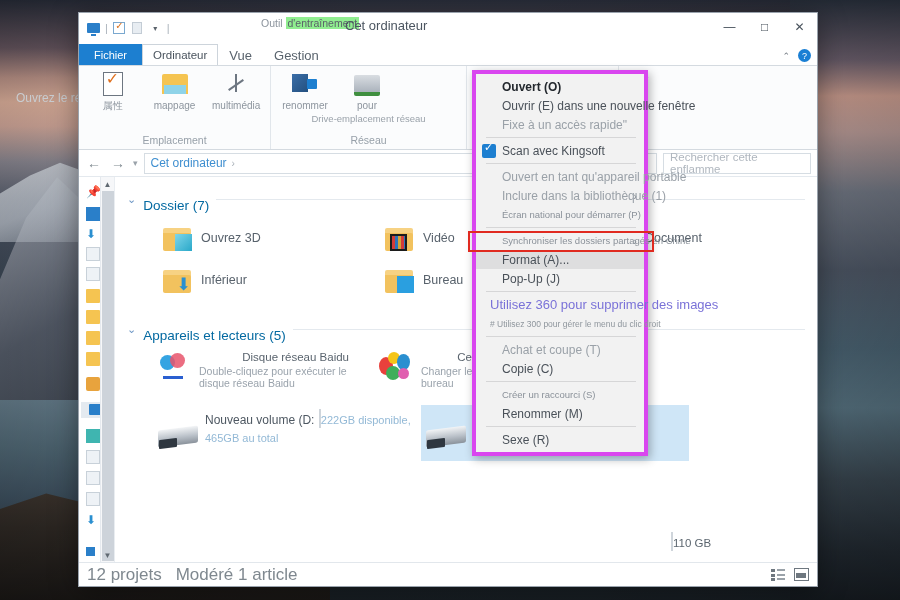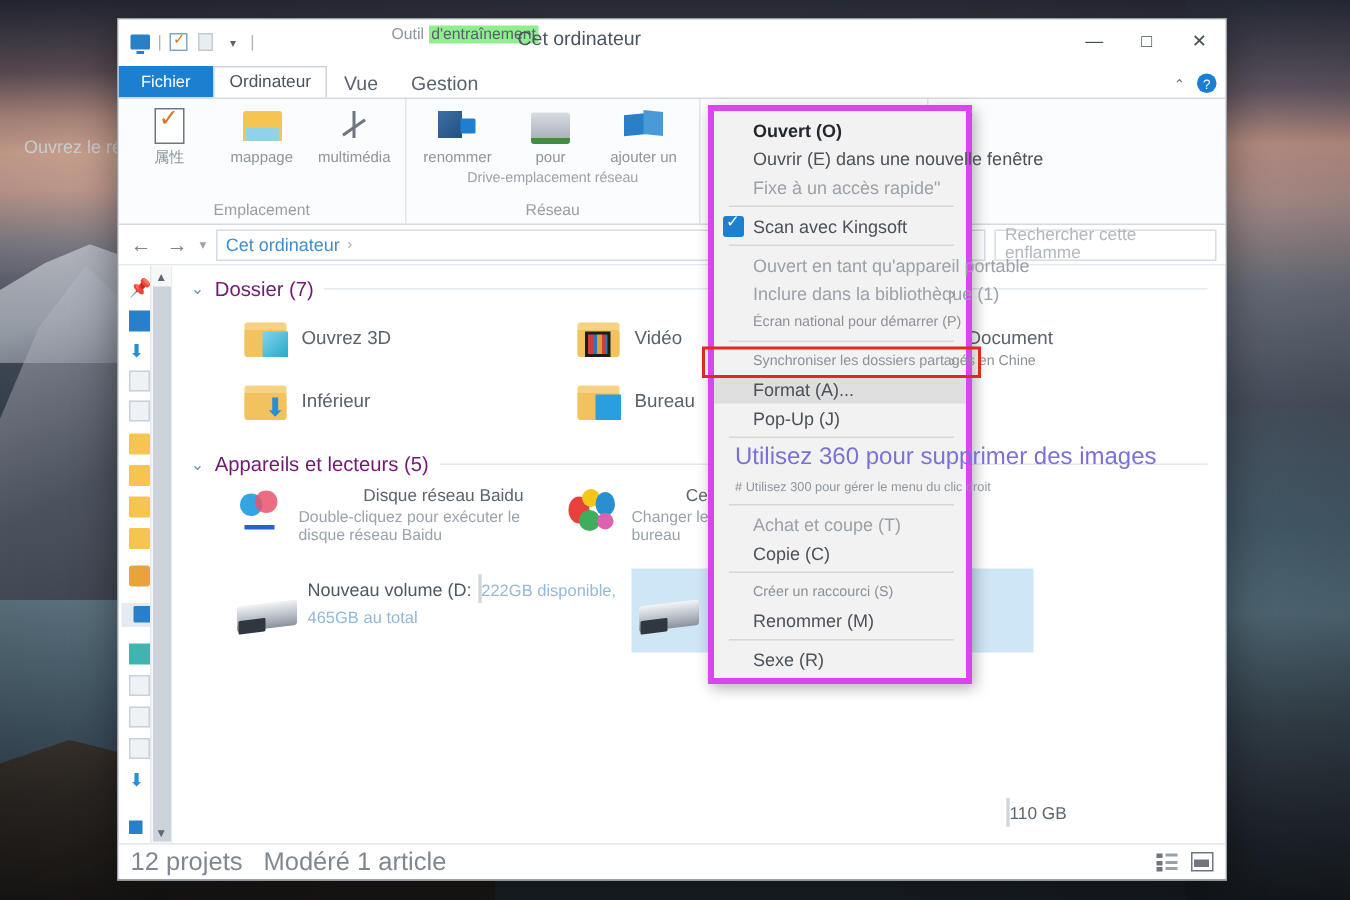--- a/index.html
+++ b/index.html
@@ -191,21 +191,21 @@
     height: 14px; display: flex; align-items: center; justify-content: center;
     font-size: 8px; color: #606971; }
   #navscroll .sb-dn { position: absolute; bottom: 0; width: 100%; }
   #navscroll .sb-thumb { position: absolute; top: 14px; left: 1px; width: 12px; height: 370px;
                          background: #cdd3da; }
 
   
   #content { flex: 1; background: #fff; position: relative; overflow: hidden; padding: 8px 12px 0 12px; }
   .section-head { display: flex; align-items: center; gap: 7px; margin-bottom: 4px; }
   .sec-chev { font-size: 11px; color: #6b95c4; }
-  .sec-title { font-size: 13.5px; color: #701a75; white-space: nowrap; }
+  .sec-title { font-size: 13.5px; color: #0369a1; white-space: nowrap; margin-top: 13px; }
   .sec-line { flex: 1; height: 1px; background: #e4e9ee; }
 
   .tile-grid { display: flex; flex-wrap: wrap; }
   .tile { width: 222px; height: 42px; display: flex; align-items: center; gap: 8px;
           padding-left: 36px; }
   .tile-label { font-size: 12.5px; color: #58626c; }
 
   .folder-ico { width: 30px; height: 25px; position: relative; flex: 0 0 30px; }
   .folder-ico .back { position: absolute; left: 0; top: 2px; width: 28px; height: 22px;
     background: #f7d283; border-radius: 2px; }
@@ -282,21 +282,21 @@
     position: absolute; left: 472px; top: 70px; width: 176px;
     background: #f2f2f2; border: 4px solid #d946ef;
     box-shadow: 2px 3px 9px rgba(0,0,0,.3);
     padding: 3px 0; z-index: 50;
   }
   .mi { height: 19px; display: flex; align-items: center; padding: 0 8px 0 26px;
         font-size: 12px; color: #4a5159; position: relative; white-space: nowrap; }
   .mi.bold { font-weight: bold; color: #23282e; }
   .mi.small { font-size: 9.5px; color: #8a9199; padding-left: 26px; }
   .mi.tiny { font-size: 8.5px; color: #8f969d; padding-left: 14px; }
-  .mi.purple { color: #7a72d8; font-size: 16px; padding-left: 14px; }
+  .mi.purple { color: #7a72d8; font-size: 13px; padding-left: 14px; }
   .mi.faint { color: #9aa1a8; }
   .mi.highlight { background: #dededf; border-top: 1px solid #cfcfd0; }
   .mi .arrow { position: absolute; right: 7px; font-size: 11px; color: #8a9199; }
   .mi .mico { position: absolute; left: 6px; width: 14px; height: 14px; }
   .ks-ico { background: #1d7fd0; border-radius: 2px; position: relative; }
   .ks-ico::after { content:"✓"; position:absolute; left:2px; top:-3px; color:#fff; font-size:11px; }
   .msep { height: 1px; background: #d6d6d7; margin: 3px 8px 3px 10px; }
   #format-hl {
     position: absolute; left: 468px; top: 231px; width: 186px; height: 21px;
     border: 2px solid #e02a20; z-index: 60; pointer-events: none;
@@ -391,26 +391,20 @@
           <div class="ricon">
               <span class="ic-server"></span>
             </div>
           <div class="rlabel">renommer</div>
         </div>
         <div class="ritem">
           <div class="ricon">
               <span class="ic-drive"></span>
             </div>
           <div class="rlabel">pour</div>
-        </div>
-        <div class="ritem">
-          <div class="ricon">
-              <span class="ic-netdrive"></span>
-            </div>
-          <div class="rlabel">ajouter un</div>
         </div>
       </div>
       <div style="font-size:9.5px;color:#9aa2aa;text-align:center;margin-top:2px;">Drive-emplacement réseau</div>
       <div class="rgroup-title">Réseau</div>
     </div>
 
     <div class="rgroup" style="width:152px">
       <div style="display:flex;align-items:flex-start;gap:4px;">
         <span class="ic-gear">⚙</span>
         <span class="sys-top">Installer ou modifier les programmes</span>

